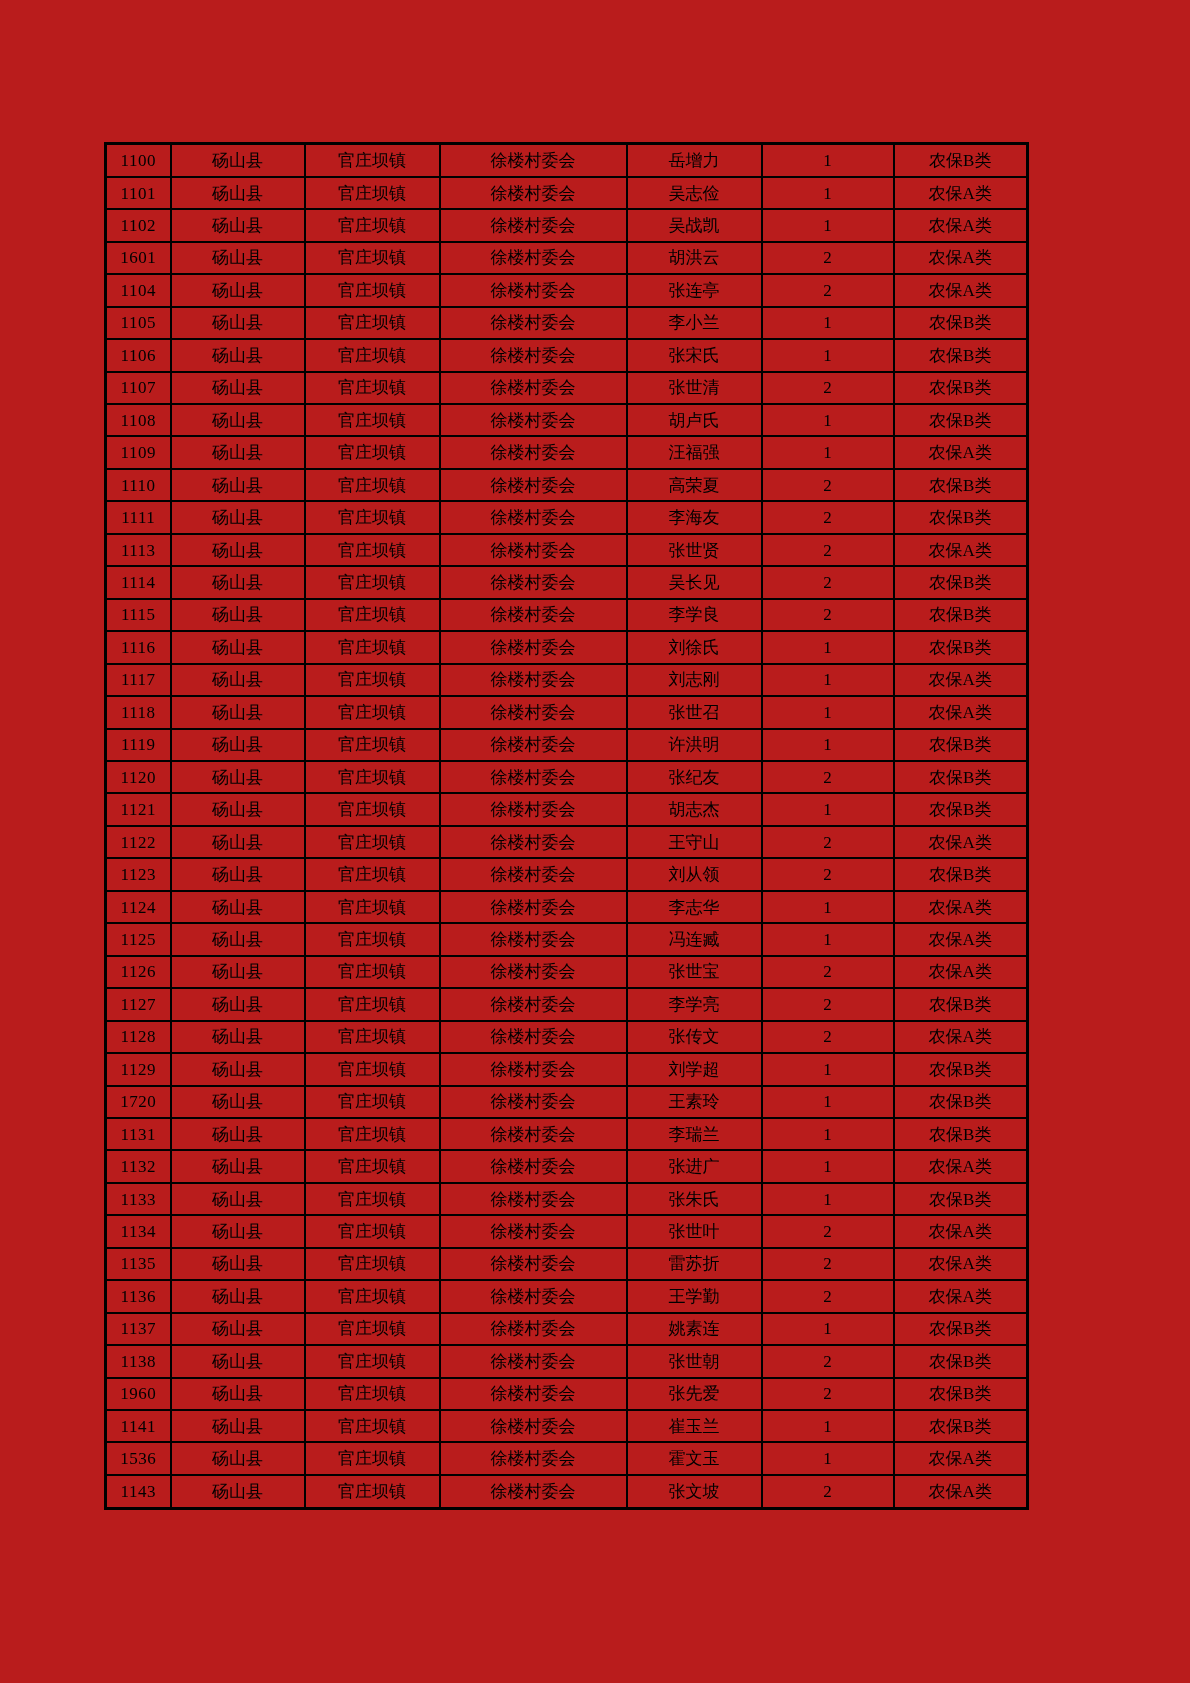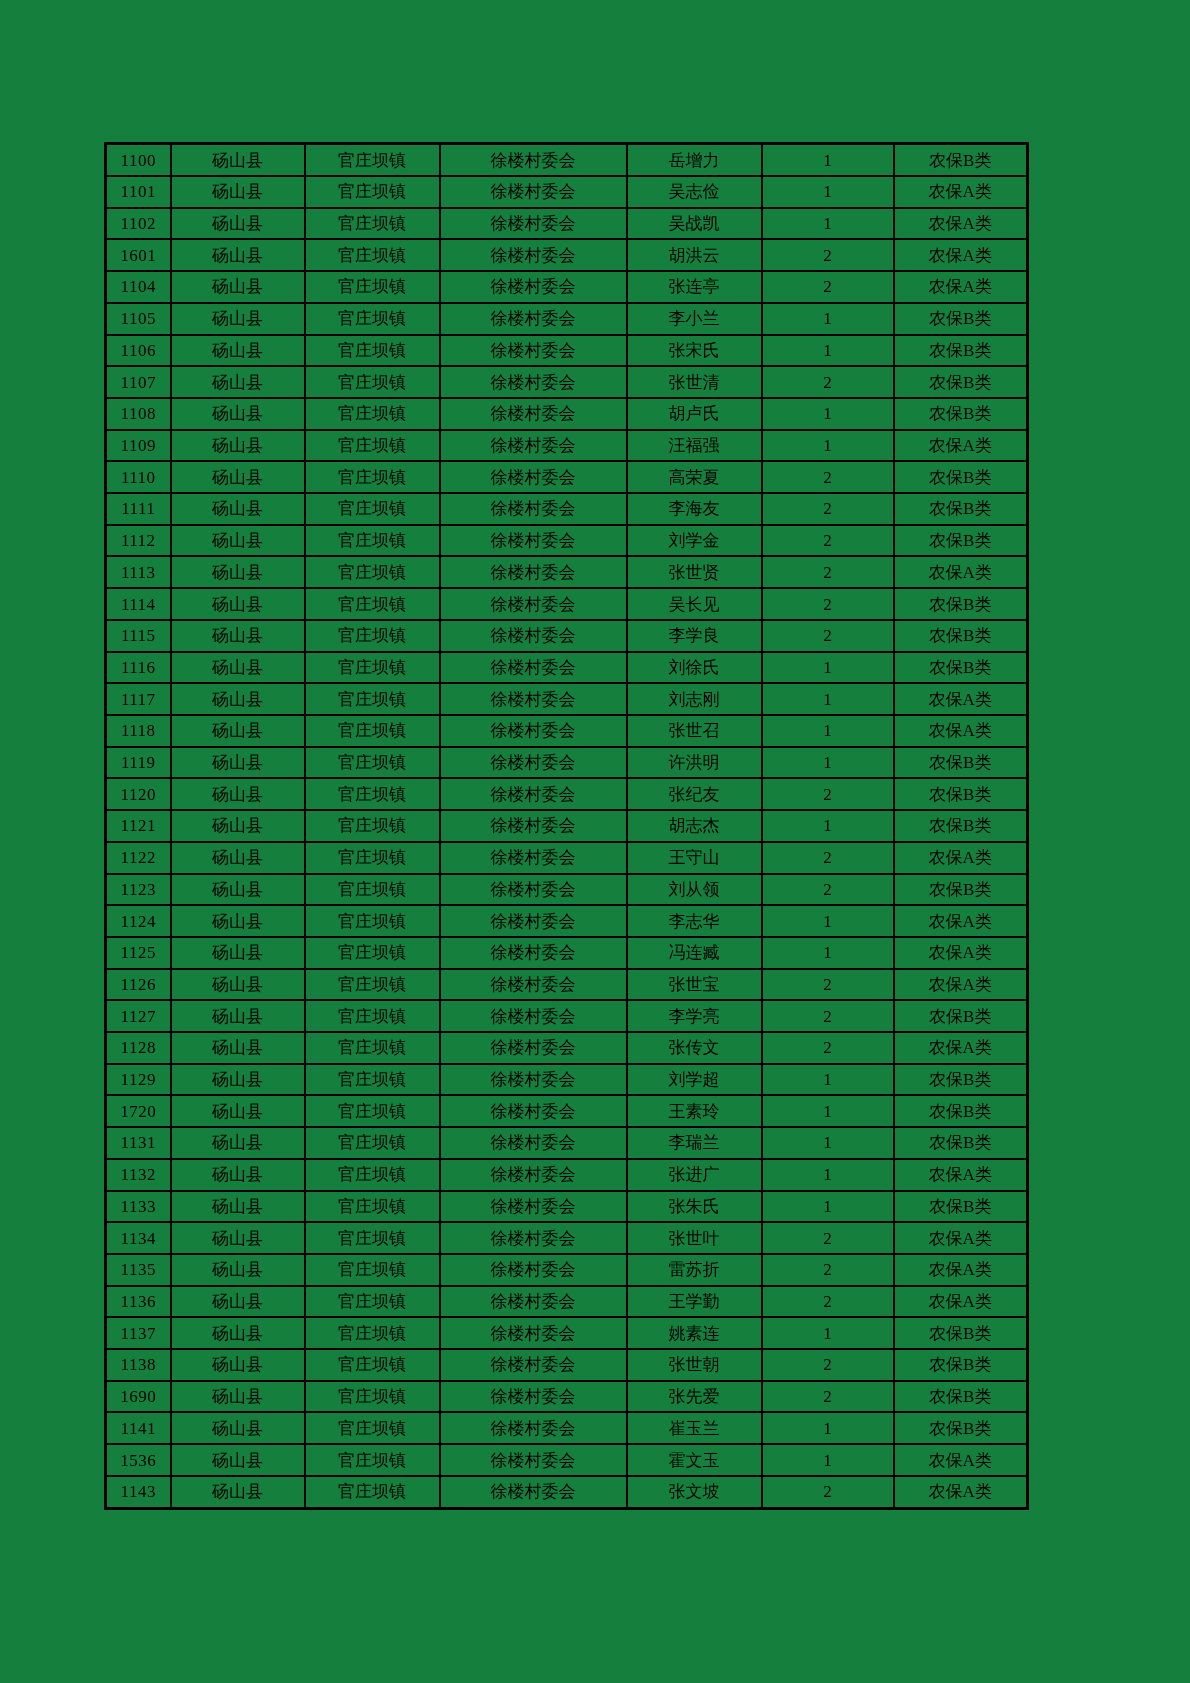--- a/index.html
+++ b/index.html
@@ -4,21 +4,21 @@
 <style>
   html, body {
     margin: 0;
     padding: 0;
     background: #ffffff;
   }
   .page {
     position: relative;
     width: 1190px;
     height: 1683px;
-    background: #15803d;
+    background: #b91c1c;
     font-family: "Liberation Serif", "DejaVu Serif", serif;
     color: #000000;
     overflow: hidden;
   }
   table.roster {
     position: absolute;
     left: 104px;
     top: 142px;
     width: 922px;
     height: 1368px;
@@ -158,29 +158,20 @@
         <tr>
     <td class="c-serial">1111</td>
     <td>砀山县</td>
     <td>官庄坝镇</td>
     <td>徐楼村委会</td>
     <td>李海友</td>
     <td>2</td>
     <td>农保B类</td>
   </tr>
         <tr>
-    <td class="c-serial">1112</td>
-    <td>砀山县</td>
-    <td>官庄坝镇</td>
-    <td>徐楼村委会</td>
-    <td>刘学金</td>
-    <td>2</td>
-    <td>农保B类</td>
-  </tr>
-        <tr>
     <td class="c-serial">1113</td>
     <td>砀山县</td>
     <td>官庄坝镇</td>
     <td>徐楼村委会</td>
     <td>张世贤</td>
     <td>2</td>
     <td>农保A类</td>
   </tr>
         <tr>
     <td class="c-serial">1114</td>
@@ -401,21 +392,21 @@
         <tr>
     <td class="c-serial">1138</td>
     <td>砀山县</td>
     <td>官庄坝镇</td>
     <td>徐楼村委会</td>
     <td>张世朝</td>
     <td>2</td>
     <td>农保B类</td>
   </tr>
         <tr>
-    <td class="c-serial">1690</td>
+    <td class="c-serial">1960</td>
     <td>砀山县</td>
     <td>官庄坝镇</td>
     <td>徐楼村委会</td>
     <td>张先爱</td>
     <td>2</td>
     <td>农保B类</td>
   </tr>
         <tr>
     <td class="c-serial">1141</td>
     <td>砀山县</td>

